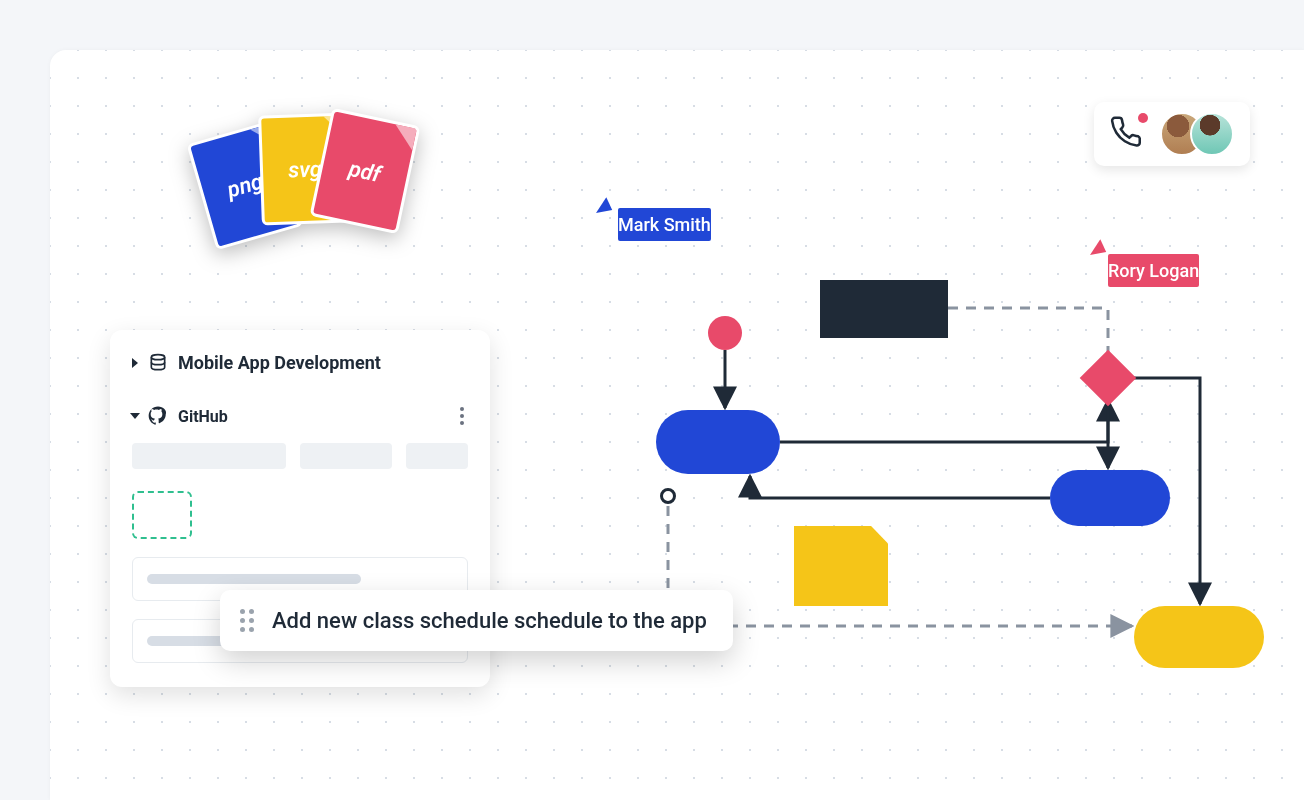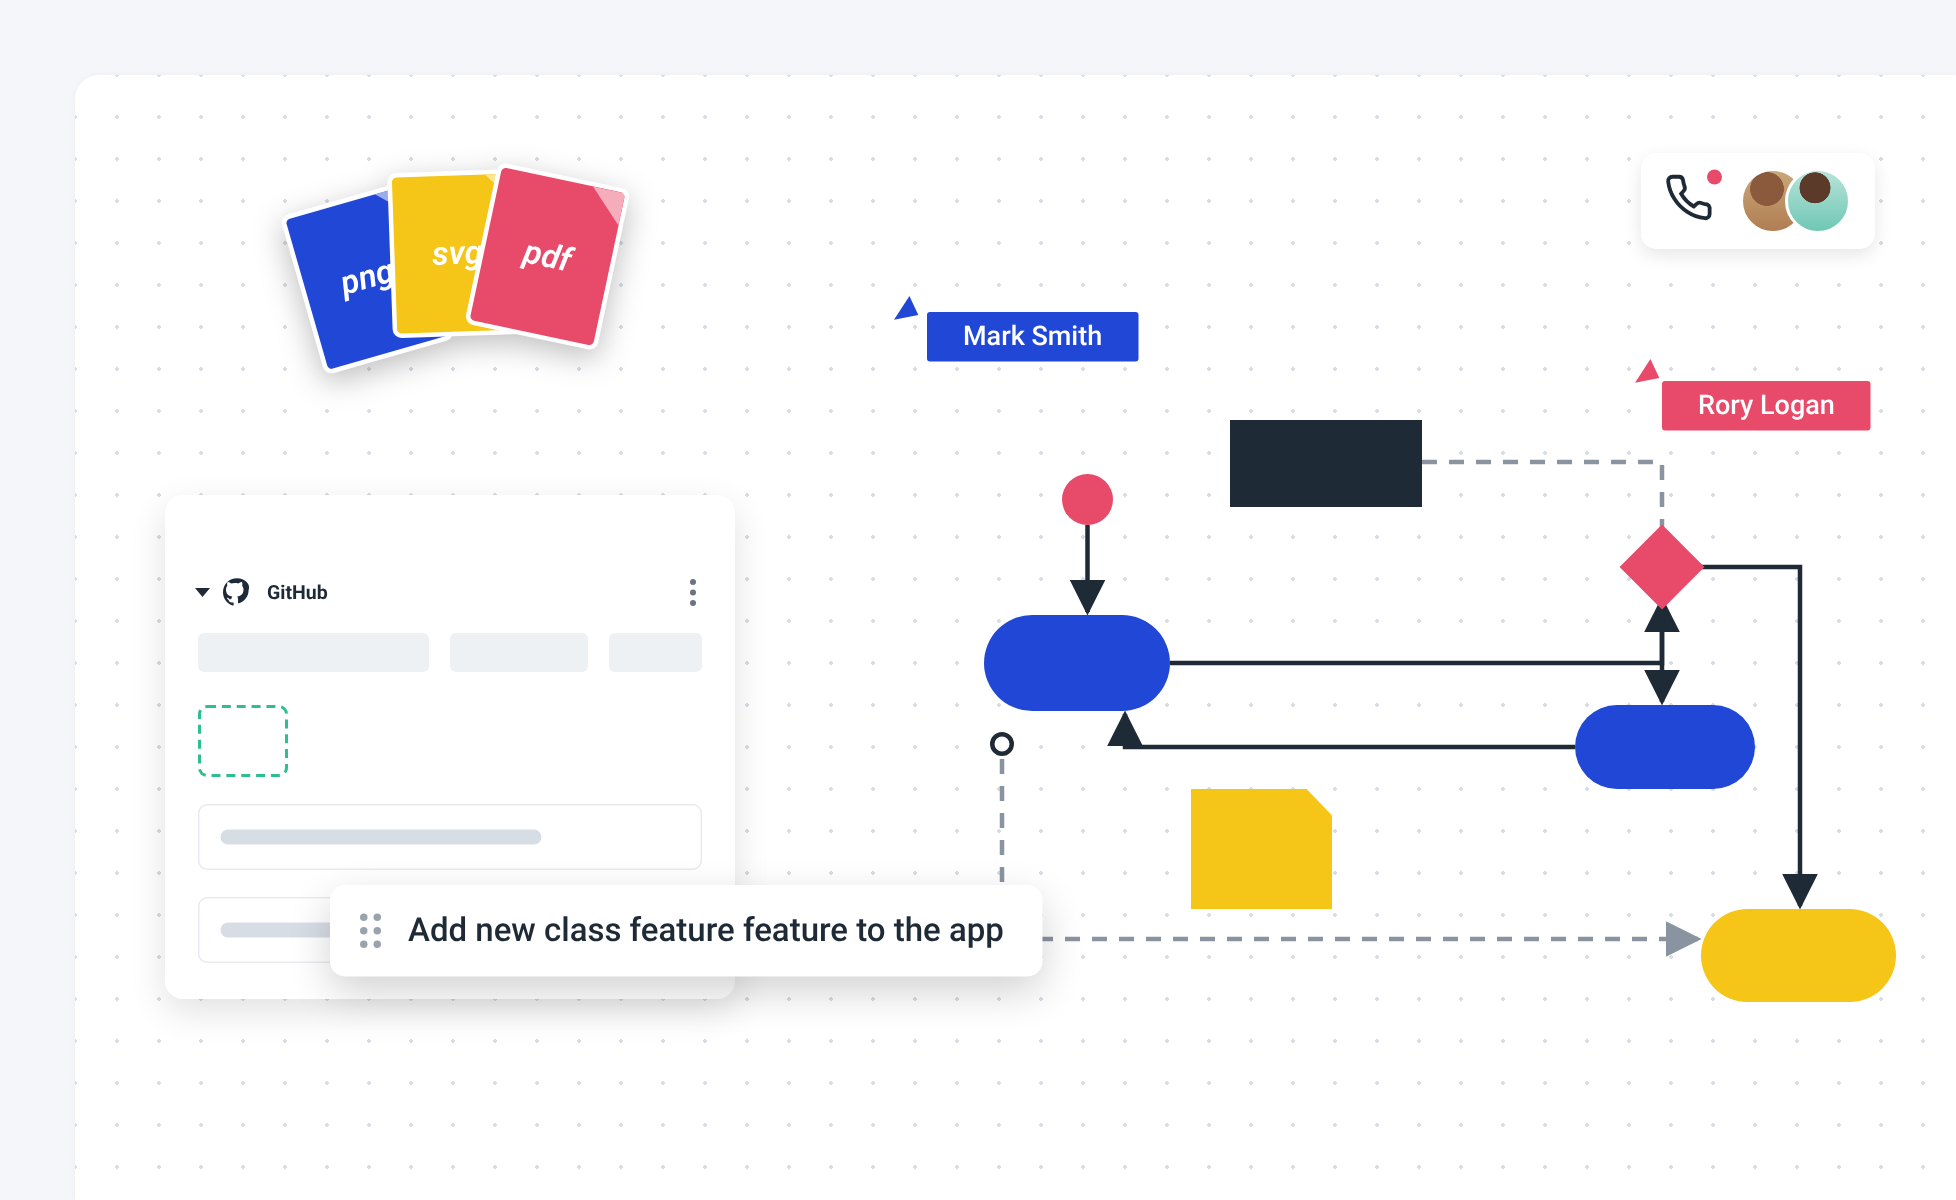--- a/index.html
+++ b/index.html
@@ -76,21 +76,21 @@
   }
   .avatar {
     width: 44px; height: 44px; border-radius: 50%;
     display:inline-block;
   }
   .avatar.a1 { background: radial-gradient(circle at 40% 30%, #8b5a3c 0 30%, transparent 31%), linear-gradient(#c9a77a,#b07e52); border:2px solid #fff;}
   .avatar.a2 { background: radial-gradient(circle at 45% 28%, #5b3a2a 0 28%, transparent 29%), linear-gradient(#b7e3d9,#6fc7b5); border:2px solid #fff; margin-left:-14px;}
 
   
   .cursor-label {
-    position:absolute; padding:6px 24px; color:#fff; font-size:18px; font-weight:500;
+    position:absolute; padding:6px 0; color:#fff; font-size:18px; font-weight:500;
     border-radius:2px;
   }
   .cursor-label.blue { background:#2147d6; }
   .cursor-label.red { background:#e84a6a;text-align:right; }
   .cursor-arrow {
     position:absolute; width:0;height:0;
   }
   .cursor-arrow.blue {
     border-right:16px solid #2147d6; border-top:10px solid transparent; border-bottom:4px solid transparent;
     transform: rotate(-25deg);
@@ -103,21 +103,21 @@
   
   .side-panel {
     position:absolute; left:60px; top:280px;
     width: 380px;
     background:#fff;
     border-radius:12px;
     box-shadow: 0 8px 24px rgba(0,0,0,0.12);
     padding: 22px 22px 24px 22px;
   }
   .sp-row { display:flex; align-items:center; gap:10px; color:#1f2a37; font-weight:700; font-size:18px; }
-  .sp-row.small { font-size:13px; }
+  .sp-row.small { font-size:16px; }
   .sp-caret { width:0;height:0; border-left:6px solid #1f2a37; border-top:5px solid transparent; border-bottom:5px solid transparent; }
   .sp-caret.down { transform: rotate(90deg); }
   .sp-section2 { margin-top:30px; display:flex; align-items:center; justify-content:space-between;}
   .kebab { display:flex; flex-direction:column; gap:3px; padding:4px;}
   .kebab span{ width:4px;height:4px;border-radius:50%;background:#6b7280;}
   .sp-sub { margin-top:26px; color:#6b7280; font-size:17px;}
   .skel-row { display:flex; gap:14px; margin-top:14px;}
   .skel { background:#eef1f4; border-radius:4px; height:26px;}
   .skel.w1{flex:2} .skel.w2{flex:1.2} .skel.w3{flex:0.8}
   .drop-slot {
@@ -240,20 +240,29 @@
     <div class="shape proc-dark"></div>
     <div class="shape proc-blue"></div>
     <div class="shape small-circ"></div>
     <div class="shape note-yellow"></div>
     <div class="shape diamond"></div>
     <div class="shape proc-blue2"></div>
     <div class="shape proc-yellow"></div>
   </div>
 
   <div class="side-panel">
+    <div class="sp-row">
+      <span class="sp-caret"></span>
+      <svg width="20" height="20" viewBox="0 0 24 24" fill="none" stroke="#1f2a37" stroke-width="2">
+        <ellipse cx="12" cy="5" rx="8" ry="3"></ellipse>
+          <path d="M4 5v6c0 1.7 3.6 3 8 3s8-1.3 8-3V5"></path>
+          <path d="M4 11v6c0 1.7 3.6 3 8 3s8-1.3 8-3v-6"></path>
+      </svg>
+      <span>Mobile App Development</span>
+    </div>
 
     <div class="sp-section2">
       <div class="sp-row small">
         <span class="sp-caret down"></span>
         <svg width="20" height="20" viewBox="0 0 24 24" fill="#1f2a37">
           <path d="M12 .5C5.7.5.8 5.4.8 11.7c0 5 3.2 9.2 7.7 10.7.6.1.8-.2.8-.5v-2c-3.1.7-3.8-1.3-3.8-1.3-.5-1.3-1.3-1.7-1.3-1.7-1-.7.1-.7.1-.7 1.1.1 1.7 1.2 1.7 1.2 1 .1 1.6-.7 1.6-.7.1-.8.4-1.3.7-1.6-2.5-.3-5.1-1.2-5.1-5.5 0-1.2.4-2.2 1.1-3-.1-.3-.5-1.5.1-3 0 0 .9-.3 3 1.1.9-.2 1.8-.4 2.8-.4s1.9.1 2.8.4c2.1-1.4 3-1.1 3-1.1.6 1.5.2 2.7.1 3 .7.8 1.1 1.8 1.1 3 0 4.3-2.6 5.2-5.1 5.5.4.3.7 1 .7 2v3c0 .3.2.6.8.5 4.5-1.5 7.7-5.7 7.7-10.7C23.2 5.4 18.3.5 12 .5z"></path>
         </svg>
         <span>GitHub</span>
       </div>
       <div class="kebab">
@@ -281,16 +290,16 @@
 
   <div class="float-card">
     <div class="drag-handle">
       <span></span>
         <span></span>
         <span></span>
         <span></span>
         <span></span>
         <span></span>
     </div>
-    <span>Add new class feature feature to the app</span>
+    <span>Add new class schedule schedule to the app</span>
   </div>
 
 </div>
 
 </body></html>

